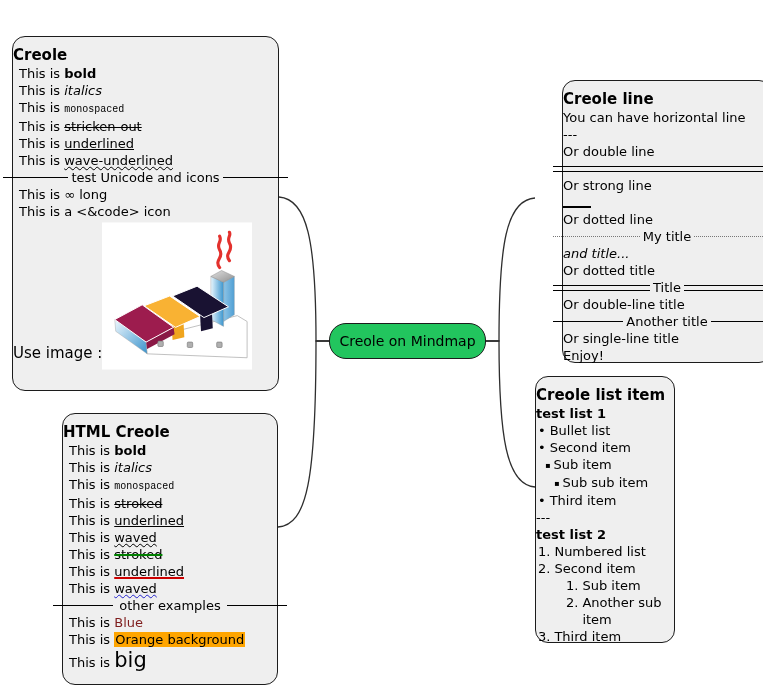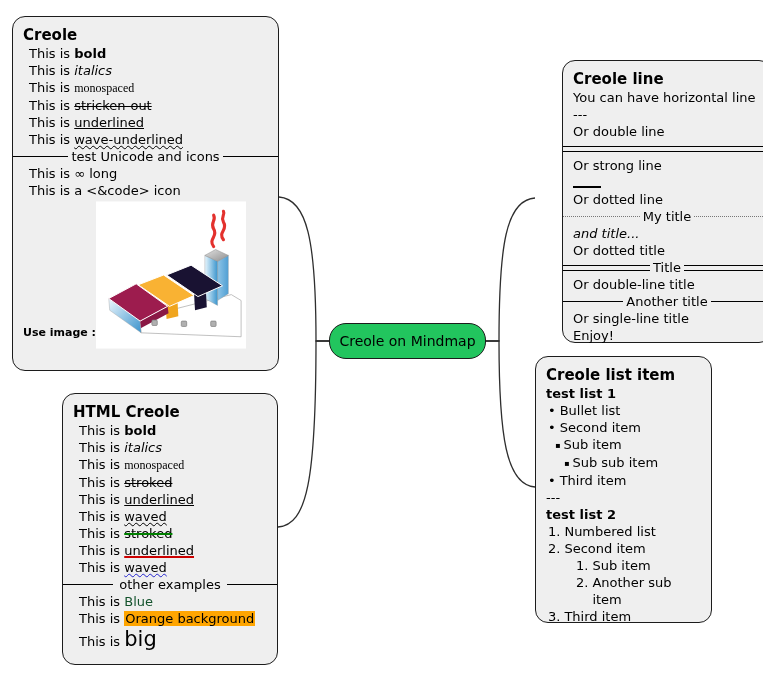--- a/index.html
+++ b/index.html
@@ -4,63 +4,63 @@
 <style>
   html,body{margin:0;padding:0;}
   body{
     width:763px;height:685px;position:relative;background:#ffffff;
     font-family:"DejaVu Sans","Liberation Sans",sans-serif;color:#000;
     overflow:hidden;
   }
   .connectors{position:absolute;left:0;top:0;z-index:0;}
   .box{
     position:absolute;z-index:2;background:#efefef;border:1.5px solid #1c1c1c;
-    border-radius:13px;padding:8px 10px;box-sizing:border-box;
+    border-radius:13px;padding:8px 0;box-sizing:border-box;margin-top:20px;
   }
   .node{
     position:absolute;z-index:2;background:#22c55e;border:1.5px solid #1c1c1c;
     border-radius:17px;display:flex;align-items:center;justify-content:center;
     font-size:14px;box-sizing:border-box;
   }
   .box-title{font-size:15px;font-weight:bold;line-height:20px;}
   .line{font-size:13px;line-height:17px;white-space:pre-wrap;}
   .line.ind{padding-left:6px;}
   .line.heading{font-weight:bold;}
   
   .w-bold{font-weight:bold;}
   .w-italic{font-style:italic;}
-  .w-mono{font-family:Liberation Serif, serif;font-size:12px;}
+  .w-mono{font-family:Liberation Mono, monospace;font-size:10px;}
   .w-strike{text-decoration:line-through;text-decoration-thickness:1.2px;}
   .w-underline{text-decoration:underline;text-decoration-thickness:1.2px;}
   .w-wavy{text-decoration:underline wavy;text-decoration-thickness:1px;}
   .w-strike-green{text-decoration:line-through;text-decoration-color:#008000;text-decoration-thickness:1.5px;}
   .w-underline-red{text-decoration:underline;text-decoration-color:#cc0000;text-decoration-thickness:1.5px;}
   .w-wavy-blue{text-decoration:underline wavy #2222cc;text-decoration-thickness:1px;}
-  .w-blue{color:#14532d;}
+  .w-blue{color:#7f1d1d;}
   .w-orange-bg{background:#ffa500;padding:0 1px;}
   .w-big{font-size:21px;line-height:25px;}
   
   .sep{display:flex;align-items:center;margin:0 -10px;height:17px;font-size:13px;}
   .sep .sline{flex:1 1 auto;}
   .sep-single .sline{border-top:1.2px solid #000;}
   .sep-dotted .sline{border-top:1.2px dotted #777;}
   .sep-double .sline{height:4px;border-top:1.1px solid #000;border-bottom:1.1px solid #000;}
   .sep-label{flex:0 0 auto;padding:0 3px;}
   .strongbar{width:28px;height:0;border-bottom:2.5px solid #000;margin:12px 0 3px 0;}
   
   .li{display:flex;}
   .li .mk{flex:0 0 auto;padding-right:4px;}
   .li .mk.sq{font-size:8px;line-height:17px;padding-top:1px;padding-right:3px;}
   .li.lv0{padding-left:2px;}
   .li.lv1{padding-left:9px;}
   .li.lv2{padding-left:18px;}
   .li.numsub{padding-left:30px;}
   
   .img-row{display:flex;align-items:flex-end;margin-top:2px;}
-  .img-label{font-size:11px;line-height:17px;margin:0 0 8px 0;flex:0 0 auto;font-weight:bold;}
+  .img-label{font-size:15px;line-height:17px;margin:0 0 8px 0;flex:0 0 auto;}
   .factory{flex:0 0 auto;}
 </style>
 </head>
 <body>
 
 <svg class="connectors" width="763" height="685" viewBox="0 0 763 685">
   <g fill="none" stroke="#2e2e2e" stroke-width="1.3">
     <path d="M 279,197 C 307,199 316,240 316,341 L 329,341"></path>
     <path d="M 278,527 C 307,525 316,480 316,341 L 329,341"></path>
     <path d="M 486,341 L 499,341 C 499,245 506,200 535,198"></path>
@@ -202,21 +202,21 @@
       <div class="sep sep-single">
         <div class="sline"></div>
         <span class="sep-label">Another title</span>
         <div class="sline"></div>
       </div>
       <div class="line">Or single-line title</div>
       <div class="line">Enjoy!</div>
     </div>
 </div>
 
-<div class="box" id="box-list" style="left:535px;top:356px;width:177px;height:267px;">
+<div class="box" id="box-list" style="left:535px;top:356px;width:140px;height:267px;">
   <div class="box-title">Creole list item</div>
   <div>
       <div class="line heading">test list 1</div>
       <div class="line li lv0"><span class="mk">•</span><span>Bullet list</span></div>
       <div class="line li lv0"><span class="mk">•</span><span>Second item</span></div>
       <div class="line li lv1"><span class="mk sq">▪</span><span>Sub item</span></div>
       <div class="line li lv2"><span class="mk sq">▪</span><span>Sub sub item</span></div>
       <div class="line li lv0"><span class="mk">•</span><span>Third item</span></div>
       <div class="line">---</div>
       <div class="line heading">test list 2</div>

